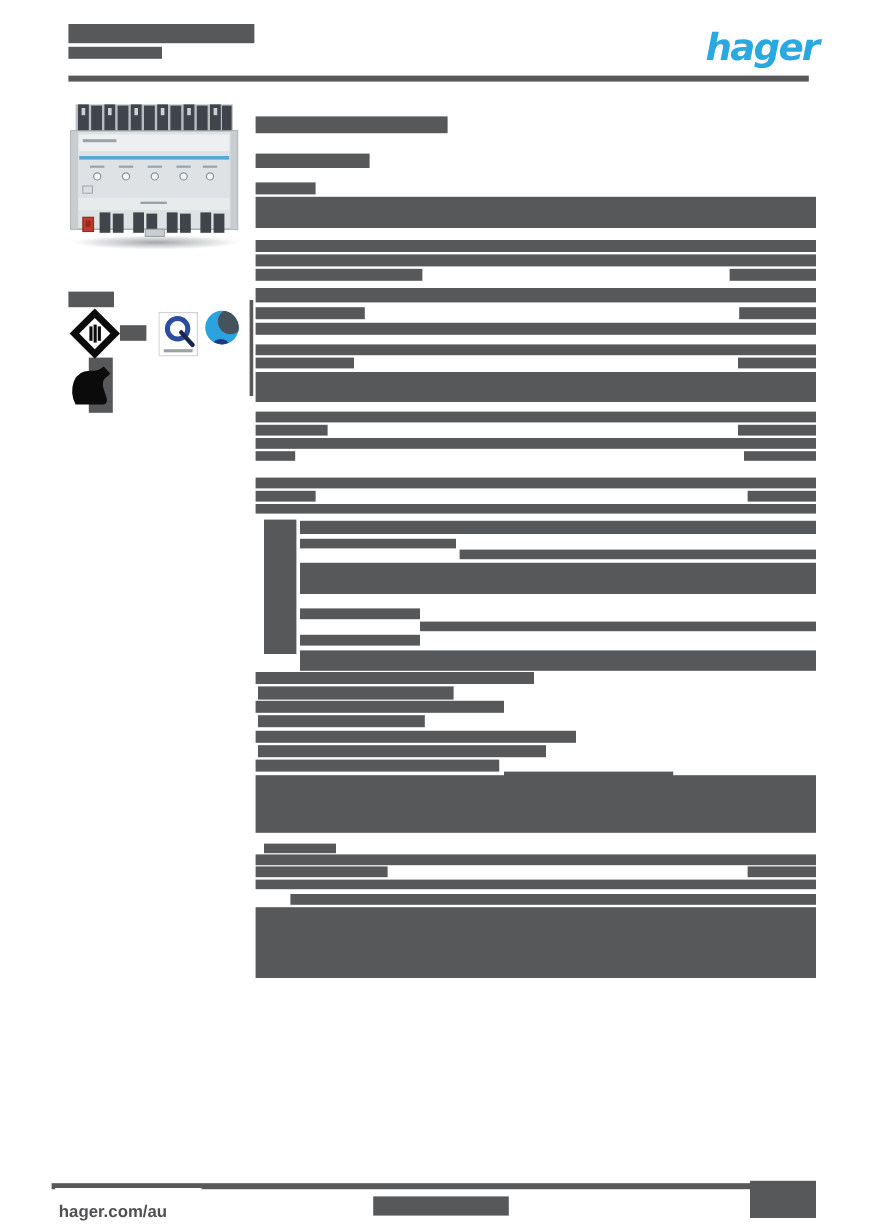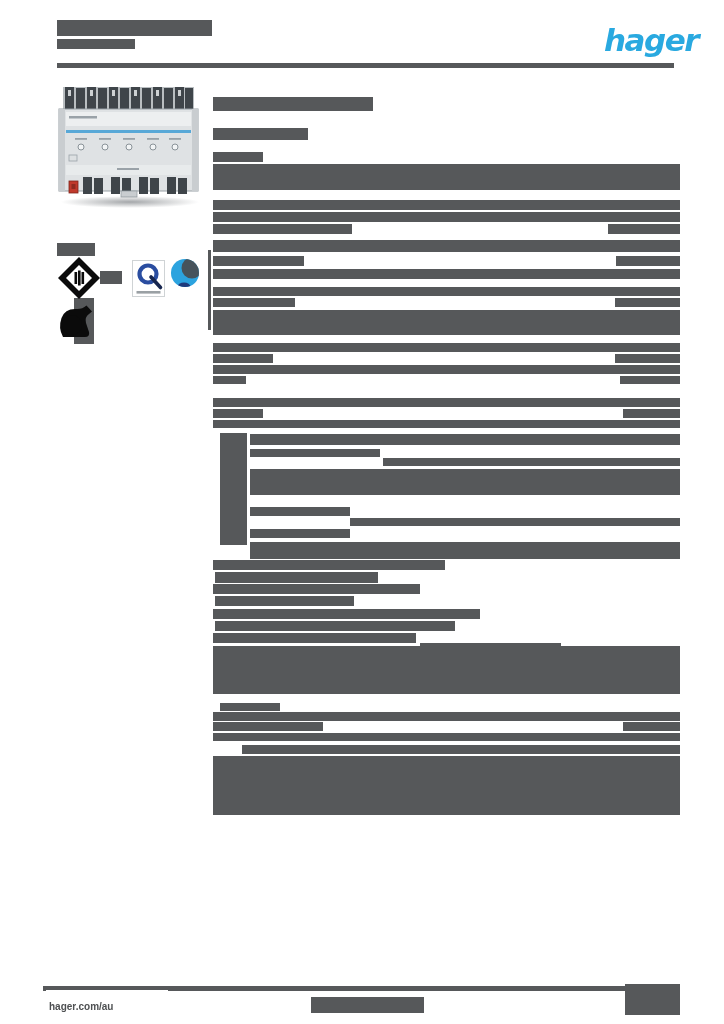--- a/index.html
+++ b/index.html
@@ -1,27 +1,27 @@
 <!DOCTYPE html>
 <html><head>
 <meta charset="utf-8">
 <style>
   html,body{margin:0;padding:0;background:#ffffff;}
   body{font-family:"Liberation Sans", sans-serif;}
   #page{position:relative;width:724px;height:1024px;background:#ffffff;overflow:hidden;}
   .bar{position:absolute;background:#56585a;}
   #logo{position:absolute;left:588px;top:22px;width:92px;height:40px;
         font-family:"DejaVu Sans", sans-serif;font-weight:bold;font-style:italic;
-        font-size:31px;line-height:36px;letter-spacing:-1.5px;color:#29a9e0;text-align:left;margin-left:16px;}
+        font-size:31px;line-height:36px;letter-spacing:-1.5px;color:#29a9e0;text-align:left;}
   #product-photo{position:absolute;left:57px;top:85px;}
   #photo-shadow{position:absolute;left:60px;top:196px;width:140px;height:12px;
         background:radial-gradient(ellipse at center, rgba(90,95,100,.55), rgba(90,95,100,0) 70%);}
   .icon-abs{position:absolute;}
   #footer-sitebox{position:absolute;left:46px;top:990px;width:122px;height:30px;background:#ffffff;}
-  #footer-site{position:absolute;left:3px;top:11px;font-size:10px;font-weight:bold;color:#4e5052;
+  #footer-site{position:absolute;left:3px;top:11px;font-size:14px;font-weight:bold;color:#4e5052;
         letter-spacing:0px;text-decoration:none;}
 </style>
 </head>
 <body>
 
 <div id="page">
 
   <div id="logo">hager</div>
 
   <div id="bars-layer">

